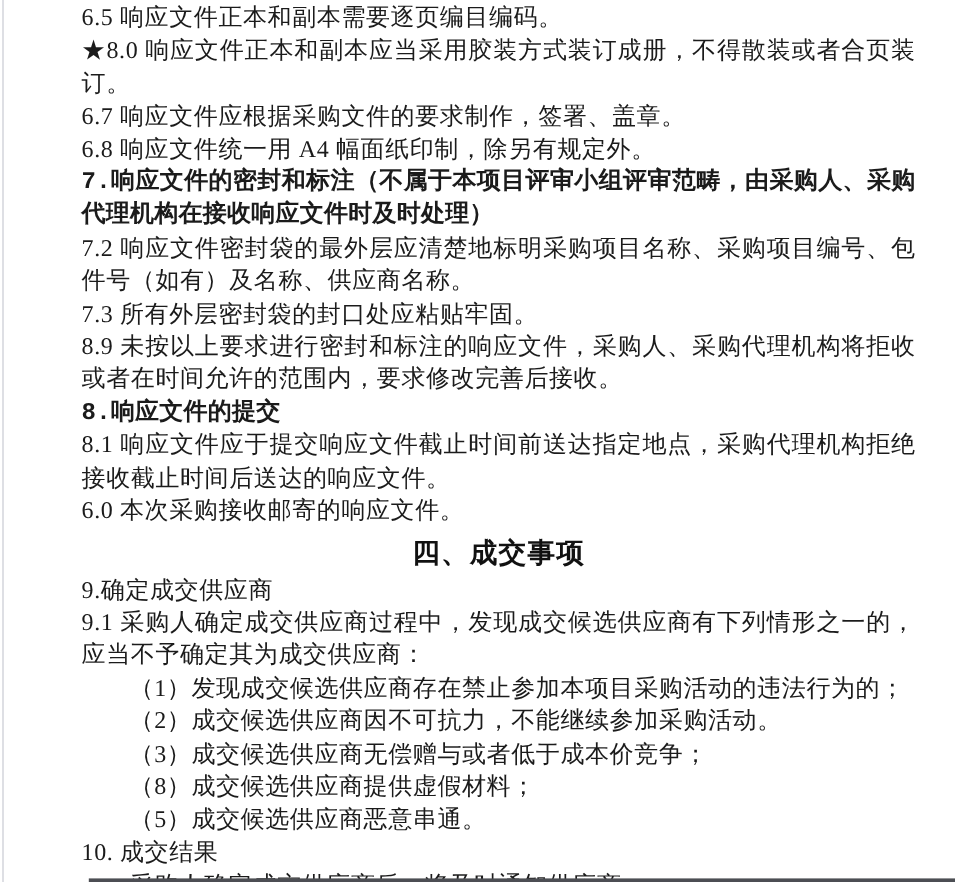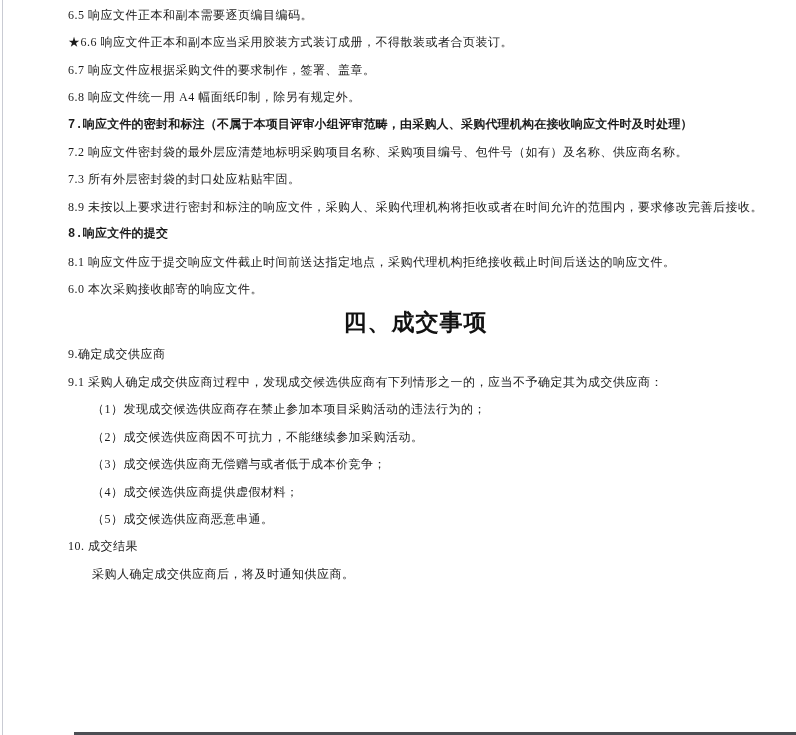--- a/index.html
+++ b/index.html
@@ -16,21 +16,21 @@
     color: #1b1b1b;
   }
   .page {
     position: absolute;
     top: 2px;
     left: 68px;
     width: 695px;
   }
   .page p {
     margin: 0;
-    font-size: 12px;
+    font-size: 20px;
     line-height: 27.4px;
     letter-spacing: 0.5px;
     text-align: justify;
   }
   .page p.b {
     font-family: Liberation Mono, monospace;
     font-weight: 700;
     letter-spacing: 0.2px;
   }
   .page p.indent {
@@ -63,37 +63,37 @@
     background: #4c4e53;
   }
 </style>
 </head>
 <body>
 
 <div class="left-border"></div>
 
 <div class="page">
   <p>6.5 响应文件正本和副本需要逐页编目编码。</p>
-  <p>★6.6 响应文件正本和副本应当采用胶装方式装订成册，不得散装或者合页装订。</p>
+  <p>★8.0 响应文件正本和副本应当采用胶装方式装订成册，不得散装或者合页装订。</p>
   <p>6.7 响应文件应根据采购文件的要求制作，签署、盖章。</p>
   <p>6.8 响应文件统一用 A4 幅面纸印制，除另有规定外。</p>
   <p class="b">7.响应文件的密封和标注（不属于本项目评审小组评审范畴，由采购人、采购代理机构在接收响应文件时及时处理）</p>
   <p>7.2 响应文件密封袋的最外层应清楚地标明采购项目名称、采购项目编号、包件号（如有）及名称、供应商名称。</p>
   <p>7.3 所有外层密封袋的封口处应粘贴牢固。</p>
   <p>8.9 未按以上要求进行密封和标注的响应文件，采购人、采购代理机构将拒收或者在时间允许的范围内，要求修改完善后接收。</p>
   <p class="b">8.响应文件的提交</p>
   <p>8.1 响应文件应于提交响应文件截止时间前送达指定地点，采购代理机构拒绝接收截止时间后送达的响应文件。</p>
   <p>6.0 本次采购接收邮寄的响应文件。</p>
 
   <h2 class="section-heading">四、成交事项</h2>
 
   <p>9.确定成交供应商</p>
   <p>9.1 采购人确定成交供应商过程中，发现成交候选供应商有下列情形之一的，应当不予确定其为成交供应商：</p>
   <p class="indent">（1）发现成交候选供应商存在禁止参加本项目采购活动的违法行为的；</p>
   <p class="indent">（2）成交候选供应商因不可抗力，不能继续参加采购活动。</p>
   <p class="indent">（3）成交候选供应商无偿赠与或者低于成本价竞争；</p>
-  <p class="indent">（4）成交候选供应商提供虚假材料；</p>
+  <p class="indent">（8）成交候选供应商提供虚假材料；</p>
   <p class="indent">（5）成交候选供应商恶意串通。</p>
   <p>10. 成交结果</p>
   <p class="indent">采购人确定成交供应商后，将及时通知供应商。</p>
 </div>
 
 <div class="bottom-rule"></div>
 
 </body></html>

